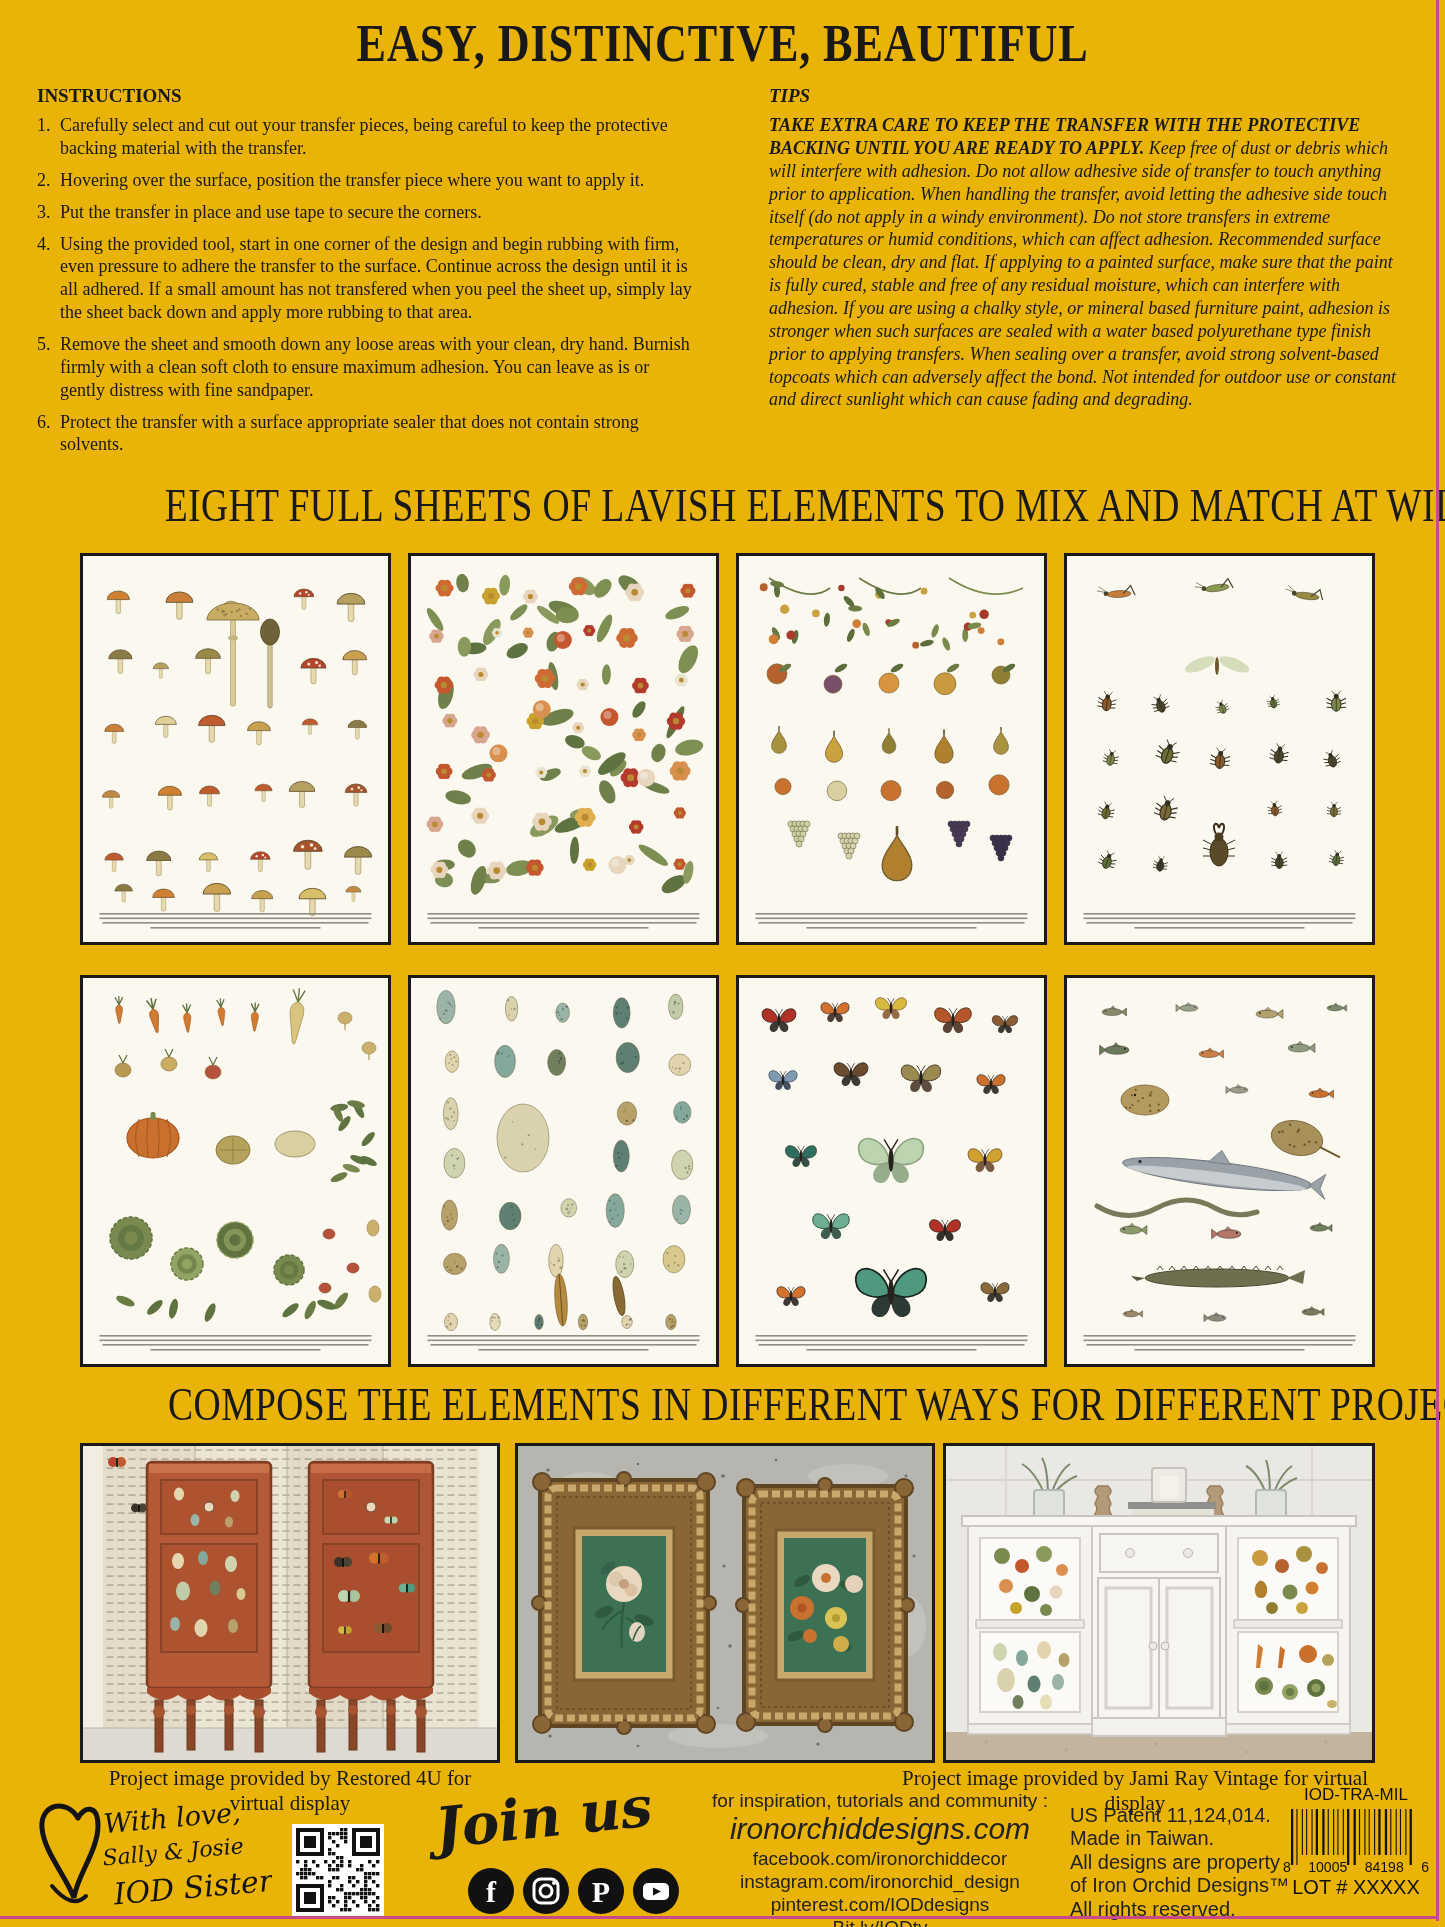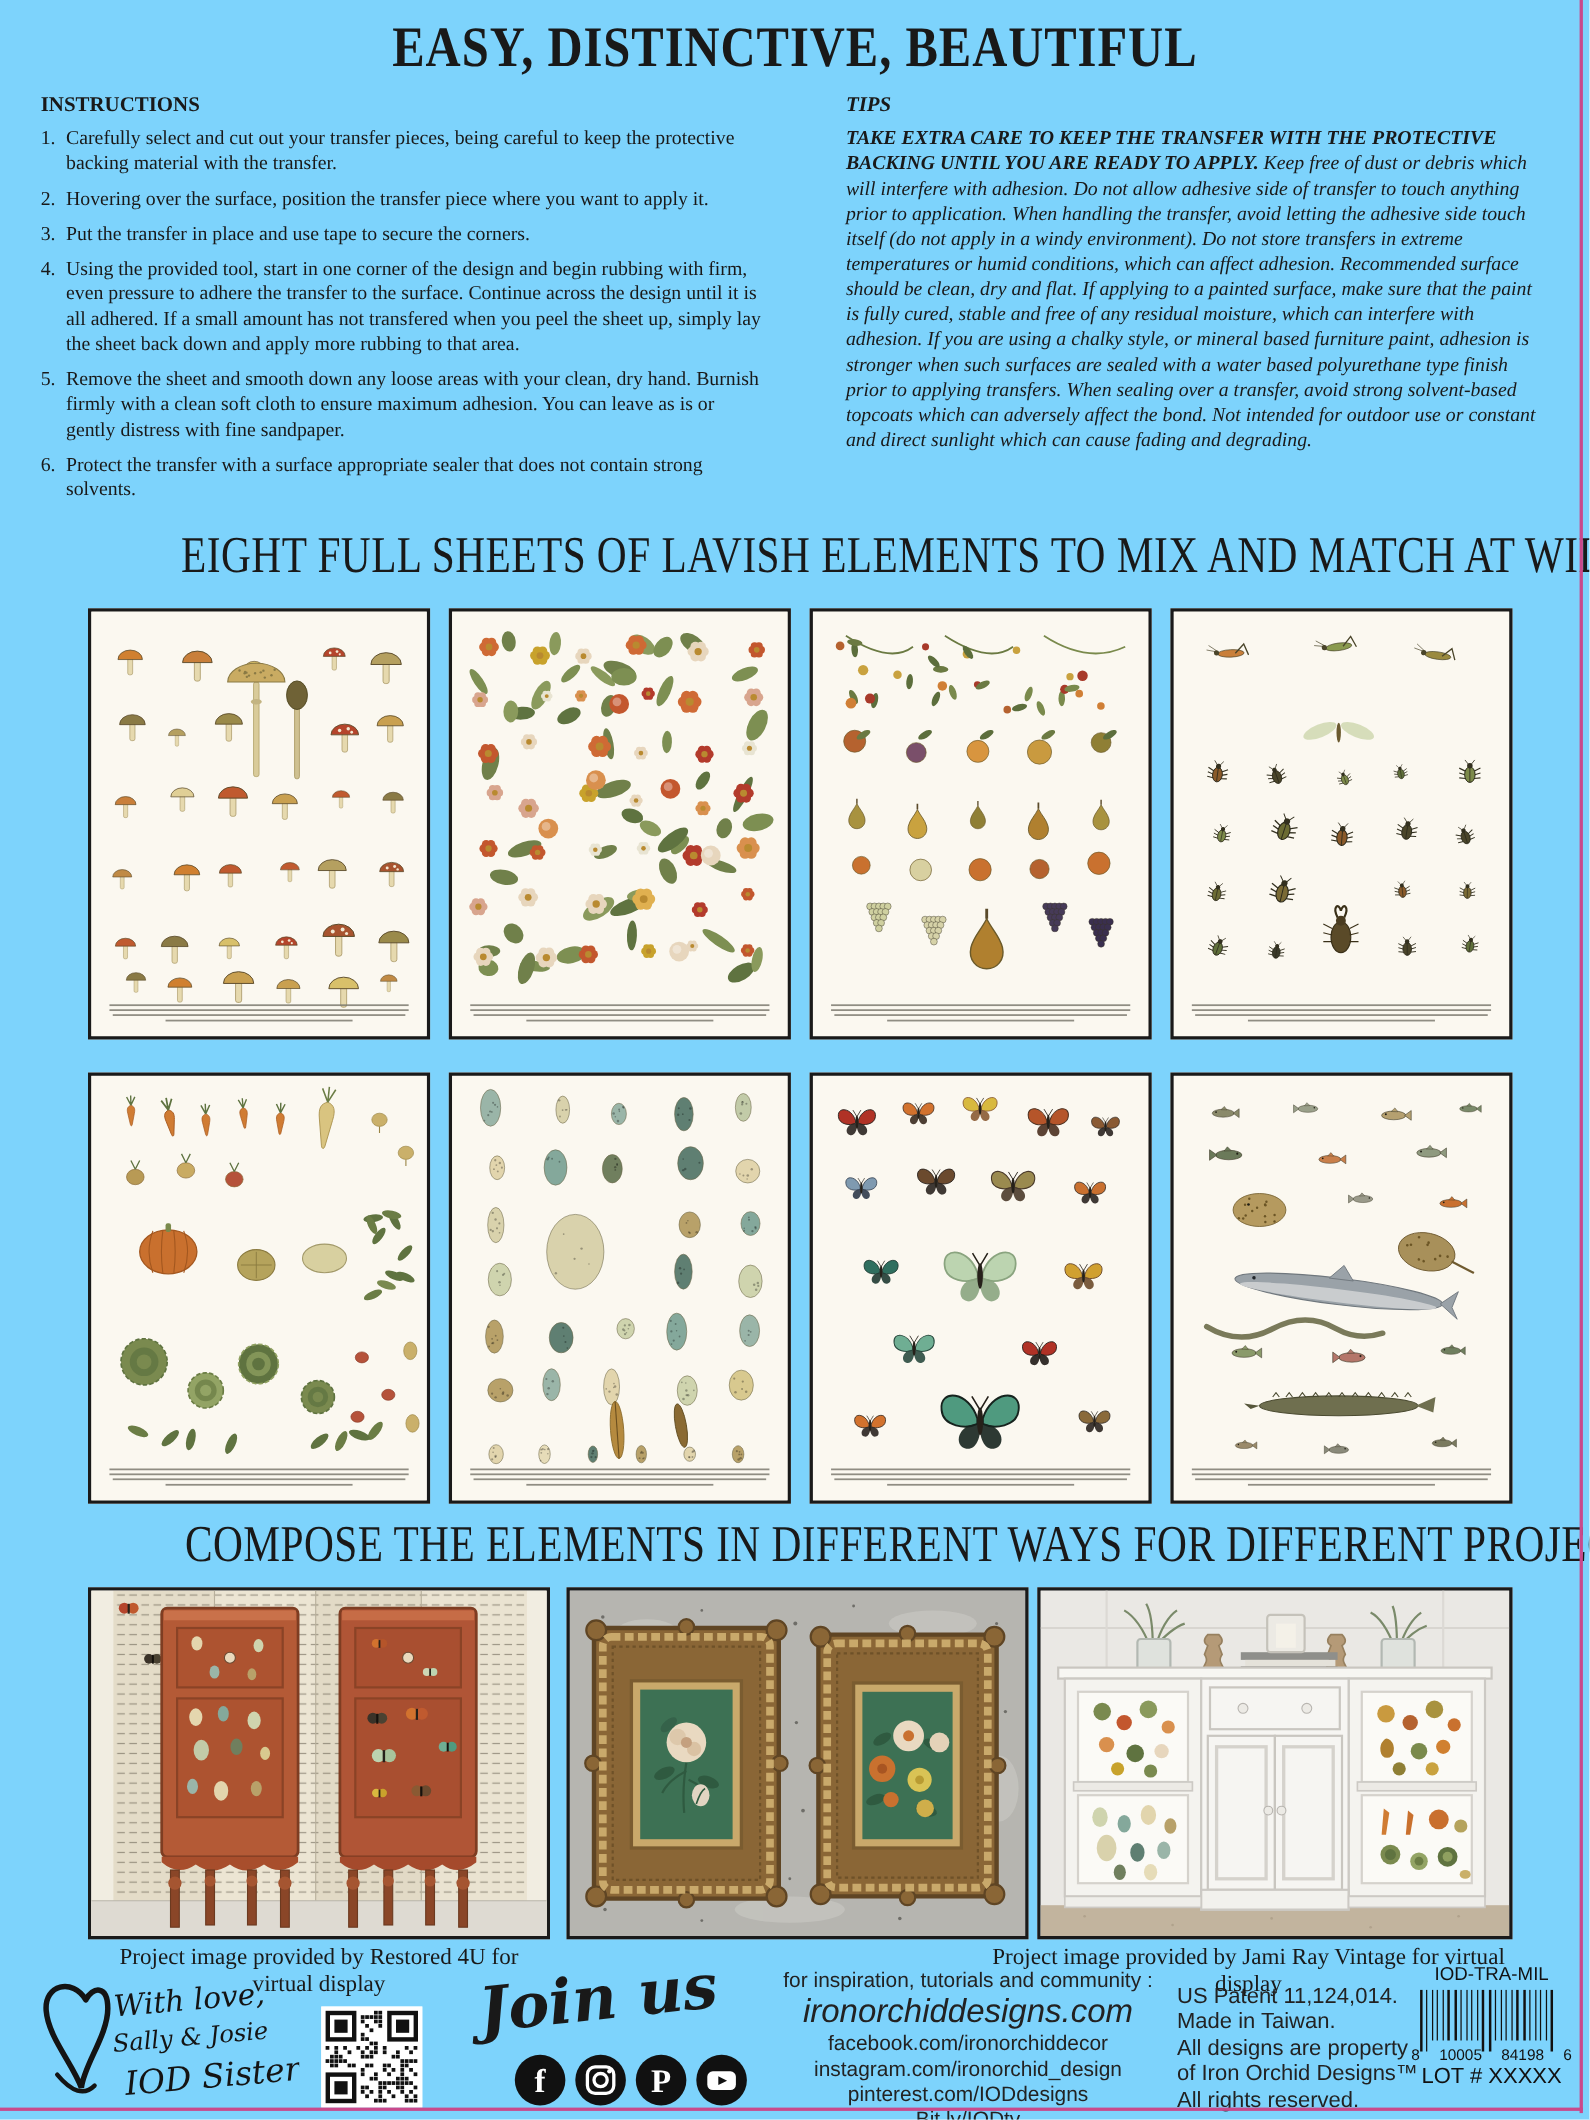--- a/index.html
+++ b/index.html
@@ -1,16 +1,16 @@
 <!DOCTYPE html>
 <html><head>
 <meta charset="utf-8">
 <style>
   html,body{margin:0;padding:0;background:#ffffff;}
-  .page{position:relative;width:1445px;height:1927px;background:#7dd3fc;overflow:hidden;
+  .page{position:relative;width:1445px;height:1927px;background:#eab308;overflow:hidden;
         font-family:"Liberation Serif",serif;color:#191919;}
   
   .title-row{position:absolute;top:14px;left:0;width:1445px;text-align:center;}
   .title-row span{display:inline-block;font-size:52px;font-weight:700;letter-spacing:1px;
         transform:scaleX(.85);transform-origin:center;white-space:nowrap;}
   .sec-head{position:absolute;left:0;width:1445px;text-align:center;}
   .sec-head span{display:inline-block;font-size:47px;font-weight:400;
         transform:scaleX(.80);transform-origin:center;white-space:nowrap;letter-spacing:.5px;}
   #sheets-head{top:478px;}
   #projects-head{top:1377px;}

